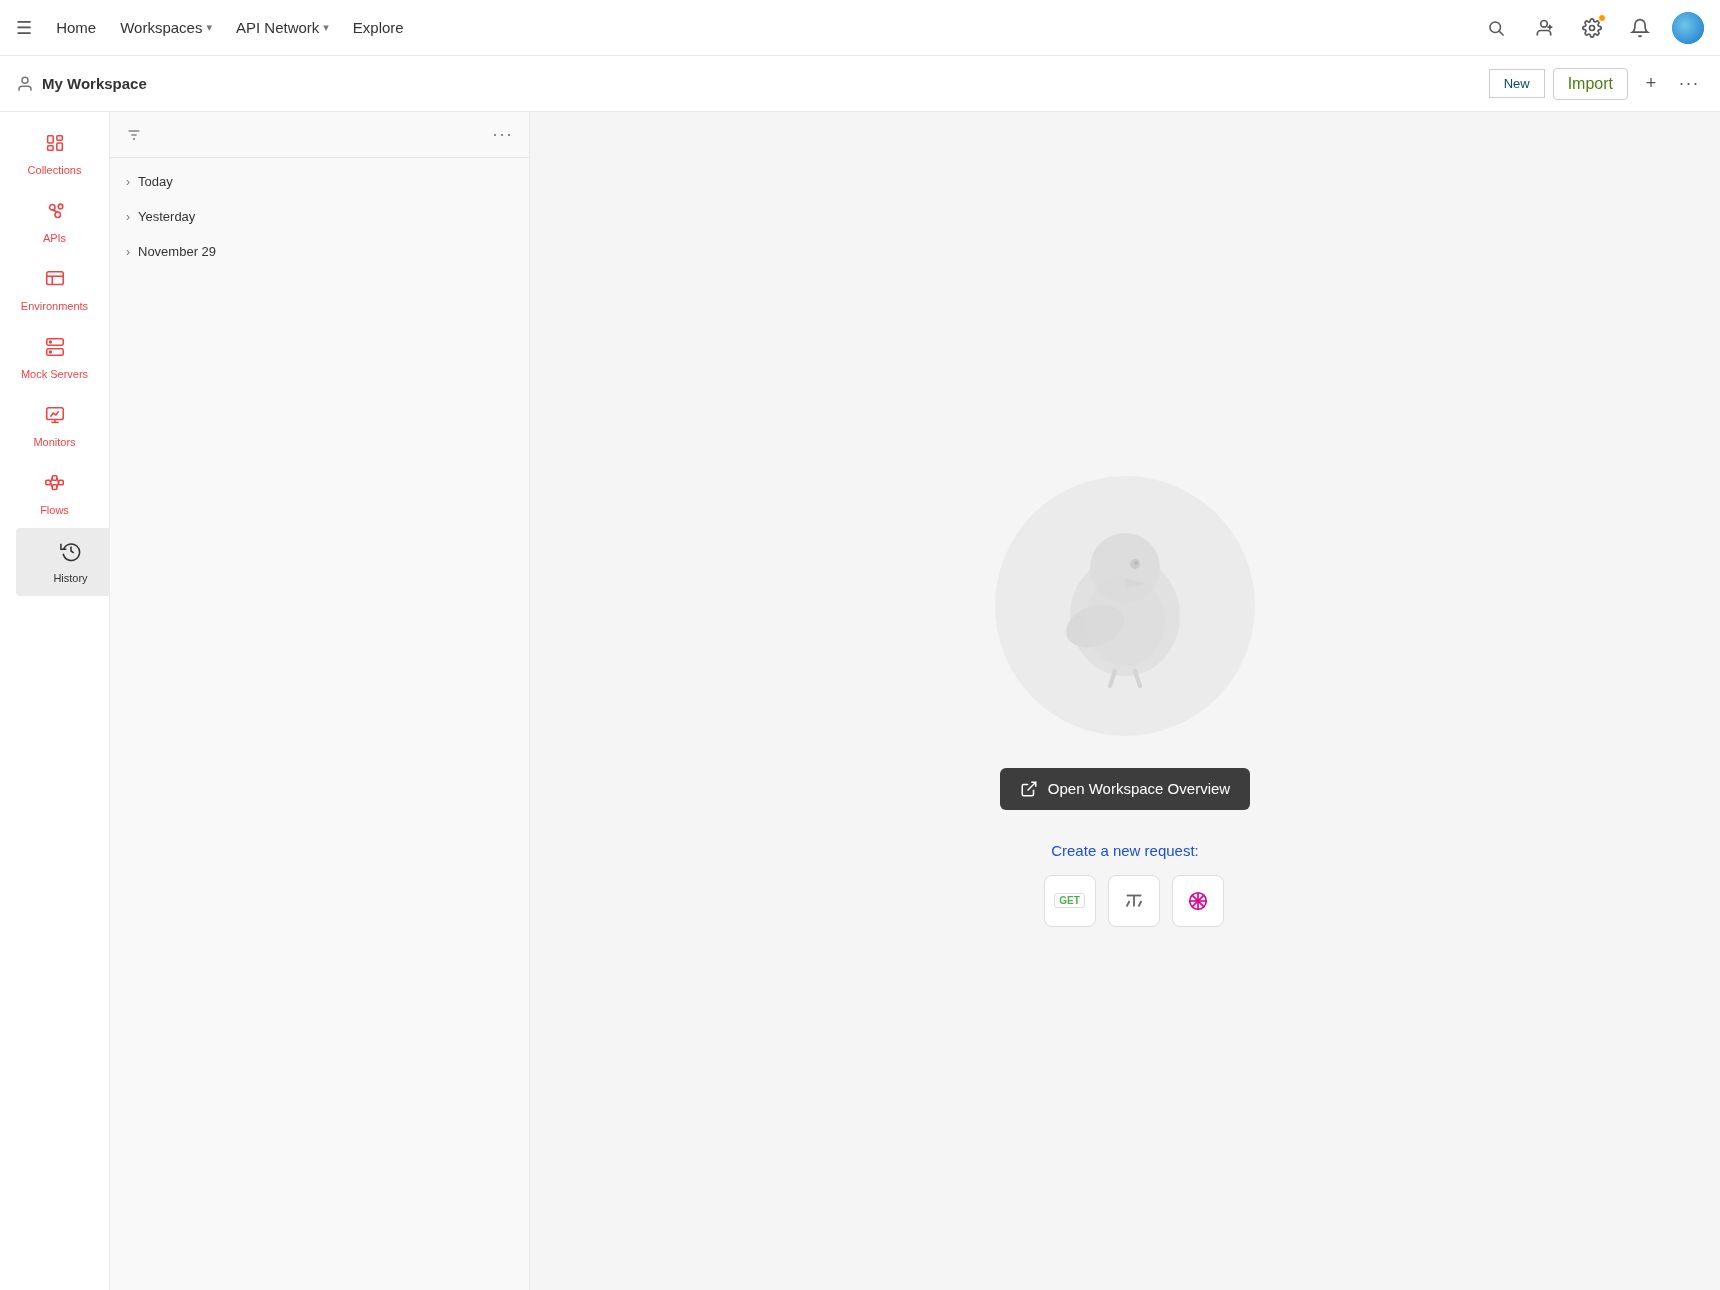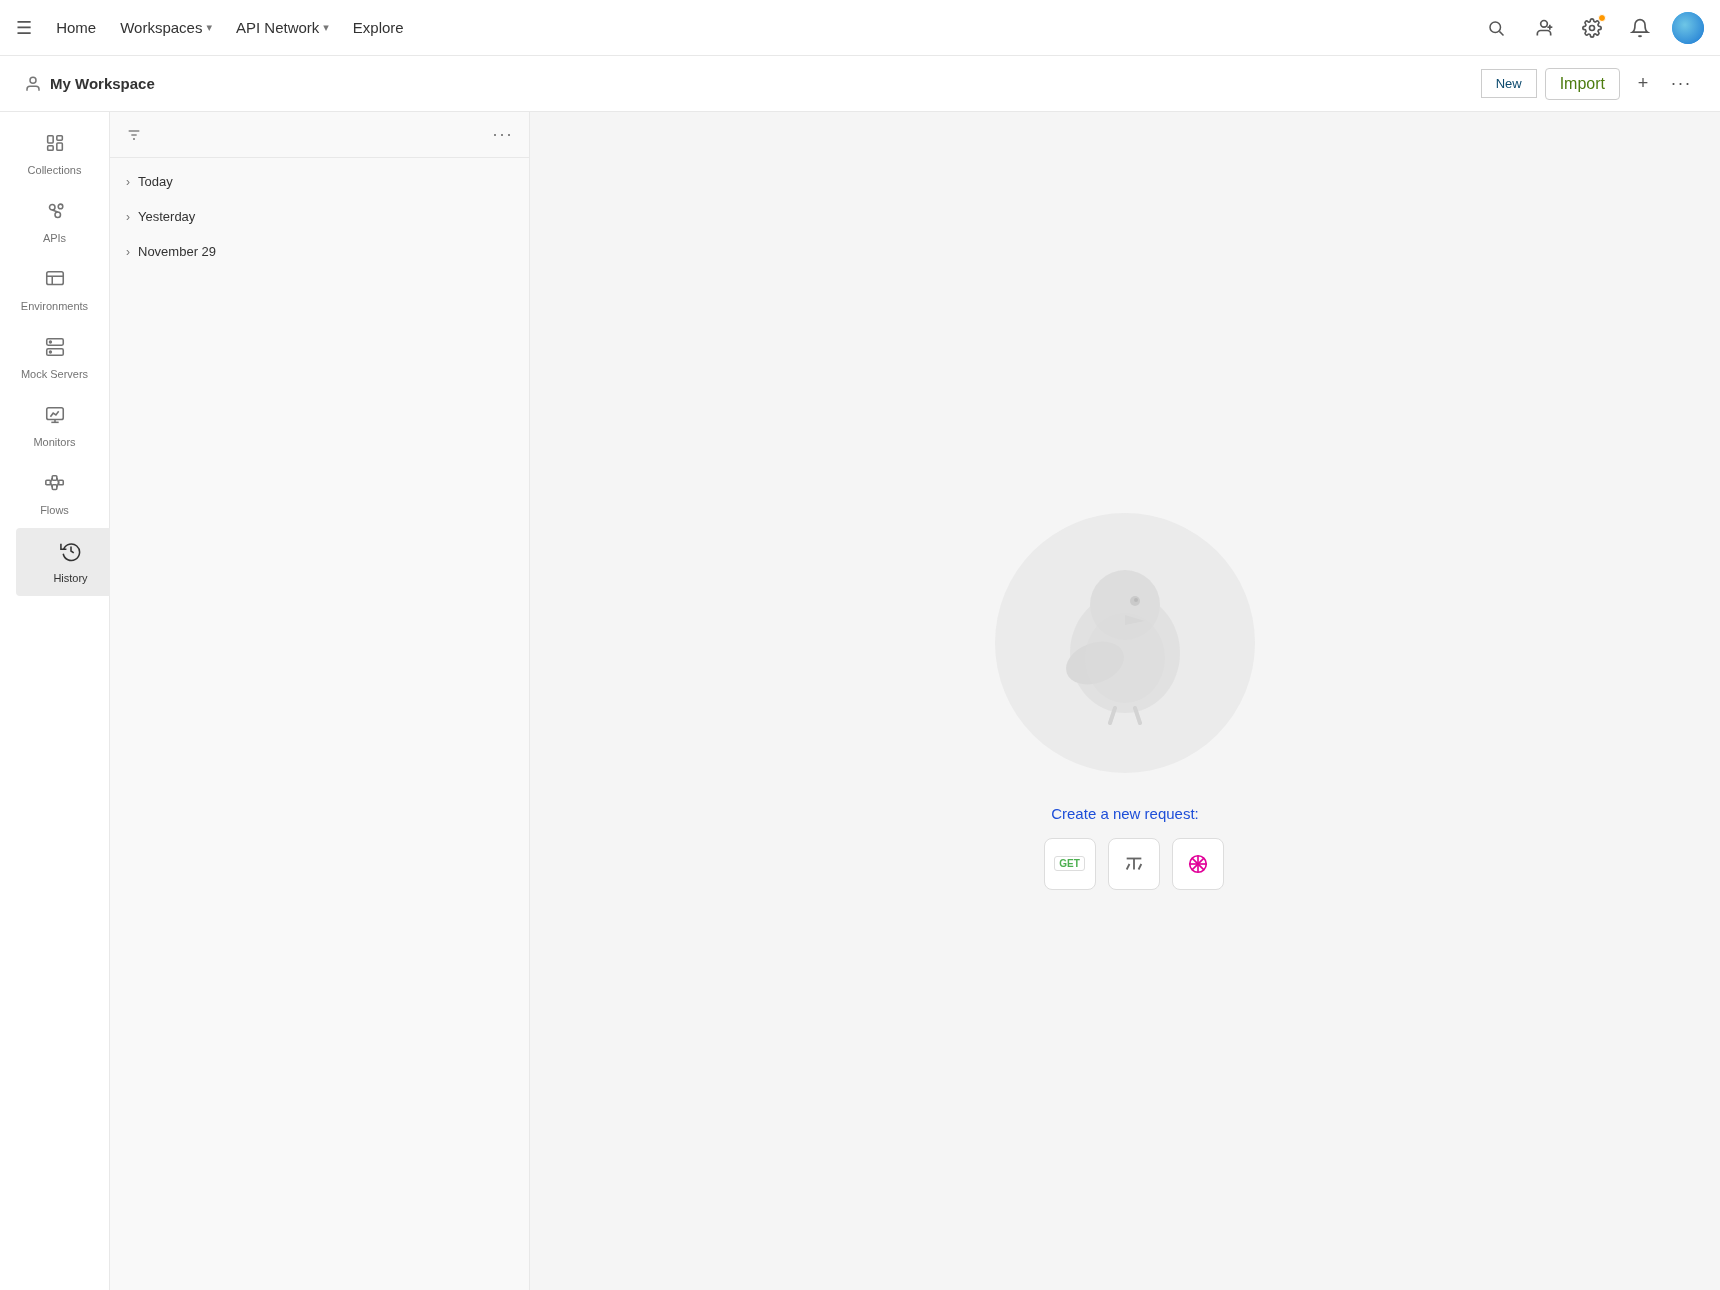--- a/index.html
+++ b/index.html
@@ -16,35 +16,35 @@
     .nav-item { font-size: 15px; color: #333; cursor: pointer; display: flex; align-items: center; gap: 4px; }
     .nav-chevron { font-size: 11px; color: #777; }
     .top-nav-right { display: flex; align-items: center; gap: 16px; }
     .nav-icon-btn { width: 32px; height: 32px; display: flex; align-items: center; justify-content: center; border-radius: 50%; cursor: pointer; font-size: 18px; color: #555; position: relative; }
     .avatar { width: 32px; height: 32px; border-radius: 50%; background: linear-gradient(135deg, #4fc3f7, #1976d2); display: flex; align-items: center; justify-content: center; cursor: pointer; overflow: hidden; }
     .avatar-inner { width: 100%; height: 100%; background: radial-gradient(circle at 40% 40%, #6ec6e6, #1976d2); border-radius: 50%; }
     .settings-dot { width: 8px; height: 8px; background: #ff9800; border-radius: 50%; position: absolute; top: 2px; right: 2px; border: 1.5px solid #fff; }
 
     
     .workspace-bar {
-      display: flex; align-items: center; padding: 0 24px; height: 56px;
+      display: flex; align-items: center; padding: 0 16px; height: 56px;
       border-bottom: 1px solid #e8e8e8; background: #fff;
     }
     .workspace-title { display: flex; align-items: center; gap: 8px; font-size: 15px; font-weight: 600; color: #333; margin-right: auto; }
     .workspace-actions { display: flex; align-items: center; gap: 8px; }
     .btn-new { padding: 6px 14px; border: 1.5px solid #ccc; border-radius: 0; background: #fff; font-size: 13px; font-weight: 500; cursor: pointer; color: #0c4a6e; }
     .btn-import { padding: 6px 14px; border: 1.5px solid #ccc; border-radius: 4px; background: #fff; font-size: 16px; font-weight: 500; cursor: pointer; color: #4d7c0f; }
     .icon-btn { width: 30px; height: 30px; display: flex; align-items: center; justify-content: center; border-radius: 4px; cursor: pointer; font-size: 18px; color: #555; }
 
     
     .main-layout { display: flex; height: calc(1290px - 112px); }
 
     
     .sidebar { width: 110px; border-right: 1px solid #e8e8e8; background: #fff; display: flex; flex-direction: column; align-items: center; padding-top: 8px; }
-    .sidebar-item { display: flex; flex-direction: column; align-items: center; padding: 12px 8px; width: 100%; cursor: pointer; gap: 5px; border-radius: 4px; color: #737373; }
+    .sidebar-item { display: flex; flex-direction: column; align-items: center; padding: 12px 8px; width: 100%; cursor: pointer; gap: 5px; border-radius: 4px; color: #ef4444; }
     .sidebar-item.active { background: #f0f0f0; color: #333; margin-left: 32px; }
     .sidebar-item-icon { font-size: 20px; }
     .sidebar-item-label { font-size: 11px; text-align: center; }
 
     
     .history-panel { width: 420px; border-right: 1px solid #e8e8e8; background: #f9f9f9; display: flex; flex-direction: column; }
     .history-panel-header { display: flex; align-items: center; padding: 12px 16px; border-bottom: 1px solid #e8e8e8; gap: 8px; }
     .history-search { flex: 1; border: none; background: transparent; outline: none; font-size: 13px; }
     .panel-more { font-size: 18px; color: #777; cursor: pointer; letter-spacing: 1px; }
 
@@ -296,20 +296,28 @@
         <circle cx="100" cy="48" r="5" fill="#aaa"></circle>
         <circle cx="101" cy="47" r="2" fill="#888"></circle>
 
         <ellipse cx="90" cy="105" rx="40" ry="45" fill="#ccc" opacity="0.5"></ellipse>
 
         <line x1="80" y1="155" x2="75" y2="170" stroke="#bbb" stroke-width="4" stroke-linecap="round"></line>
         <line x1="100" y1="155" x2="105" y2="170" stroke="#bbb" stroke-width="4" stroke-linecap="round"></line>
       </svg>
     </div>
 
+    <button class="open-workspace-btn">
+      <svg width="18" height="18" viewBox="0 0 24 24" fill="none" stroke="#fff" stroke-width="2">
+        <path d="M18 13v6a2 2 0 0 1-2 2H5a2 2 0 0 1-2-2V8a2 2 0 0 1 2-2h6"></path>
+        <polyline points="15 3 21 3 21 9"></polyline>
+        <line x1="10" y1="14" x2="21" y2="3"></line>
+      </svg>
+      <span>Open Workspace Overview</span>
+    </button>
 
     <p class="create-request-label">Create a new request:</p>
 
     <div class="request-type-btns">
       <button class="request-type-btn">
         <span style="border:1.5px solid #ddd; border-radius:3px; padding:1px 4px; font-size:10px; color:#4caf50; font-weight:700;">GET</span>
       </button>
       <button class="request-type-btn">
         <svg width="22" height="22" viewBox="0 0 24 24" fill="none" stroke="#666" stroke-width="2">
           <line x1="4" y1="6" x2="20" y2="6"></line>

